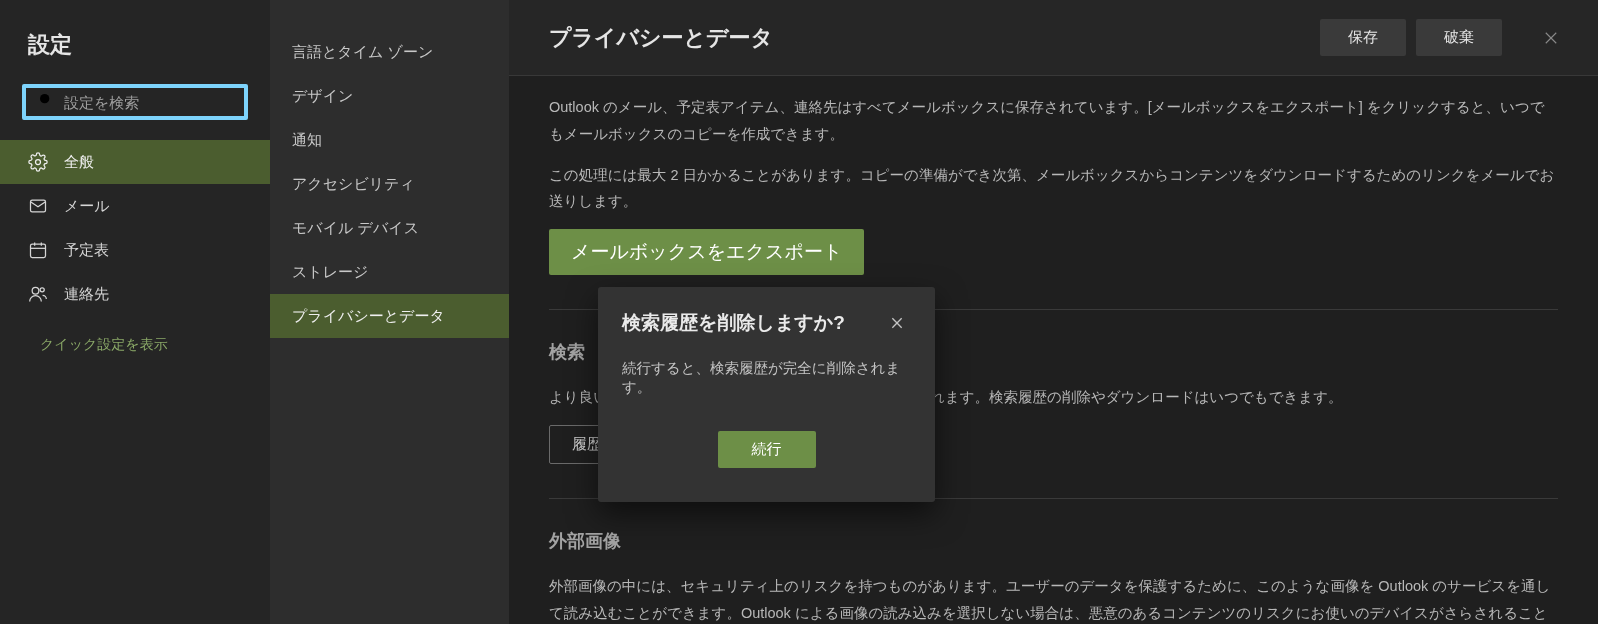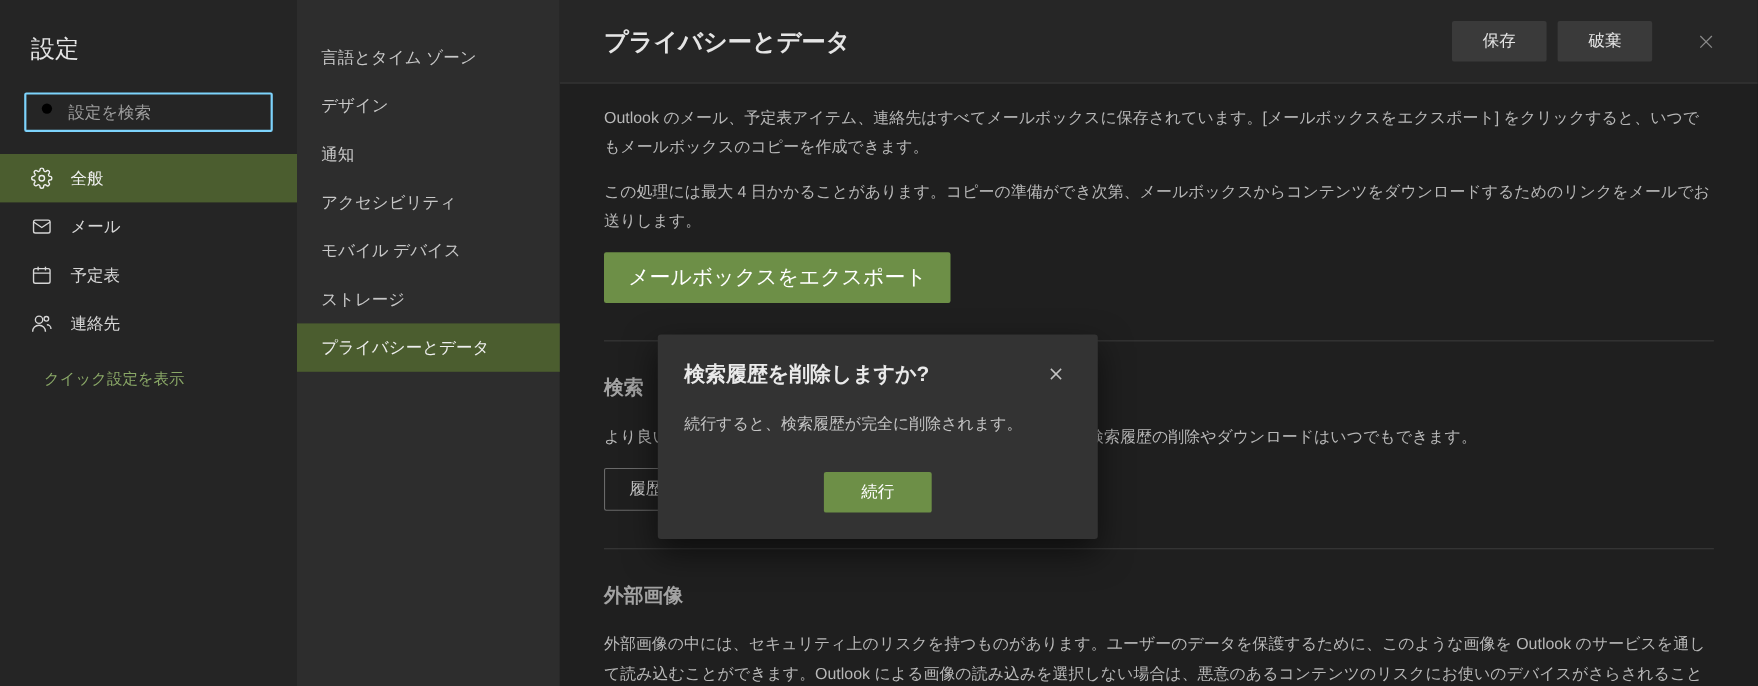--- a/index.html
+++ b/index.html
@@ -22,33 +22,33 @@
     
     .sidebar-primary {
       width: 270px;
       background: #252525;
       display: flex;
       flex-direction: column;
       padding-top: 20px;
     }
     .sidebar-title {
       font-size: 22px;
-      font-weight: 400;
+      font-weight: 700;
       color: #e5e5e5;
       padding: 10px 28px 24px;
     }
     .search-wrap {
       padding: 0 22px 20px;
     }
     .search-box {
       display: flex;
       align-items: center;
       gap: 10px;
       height: 36px;
-      border: 2px solid #7dd3fc;
+      border: 4px solid #7dd3fc;
       background: transparent;
       border-radius: 2px;
       padding: 0 12px;
     }
     .search-input {
       flex: 1;
       background: transparent;
       border: none;
       outline: none;
       color: #d0d0d0;
@@ -191,27 +191,27 @@
       font-size: 15px;
       padding: 9px 22px;
       cursor: pointer;
       border-radius: 2px;
       font-family: inherit;
     }
 
     
     .dialog {
       position: absolute;
-      top: 304px;
+      top: 287px;
       left: 598px;
-      width: 400px;
+      width: 337px;
       background: #333333;
       box-shadow: 0 12px 30px rgba(0,0,0,0.55);
       border-radius: 3px;
-      padding: 22px 24px 24px;
+      padding: 22px 24px 34px;
     }
     .dialog-header {
       display: flex;
       align-items: center;
       justify-content: space-between;
       margin-bottom: 22px;
     }
     .dialog-title {
       font-size: 19px;
       font-weight: 700;
@@ -353,21 +353,21 @@
         <svg width="18" height="18" viewBox="0 0 24 24" stroke="currentColor" fill="none" stroke-width="1.5">
             <line x1="5" y1="5" x2="19" y2="19"></line>
             <line x1="19" y1="5" x2="5" y2="19"></line>
           </svg>
       </span>
     </div>
 
     <div class="main-scroll">
       <div class="section">
         <p class="section-text">Outlook のメール、予定表アイテム、連絡先はすべてメールボックスに保存されています。[メールボックスをエクスポート] をクリックすると、いつでもメールボックスのコピーを作成できます。</p>
-        <p class="section-text">この処理には最大 4 日かかることがあります。コピーの準備ができ次第、メールボックスからコンテンツをダウンロードするためのリンクをメールでお送りします。</p>
+        <p class="section-text">この処理には最大 2 日かかることがあります。コピーの準備ができ次第、メールボックスからコンテンツをダウンロードするためのリンクをメールでお送りします。</p>
         <button class="btn-primary">メールボックスをエクスポート</button>
       </div>
 
       <hr class="section-divider">
 
       <div class="section">
         <h3 class="section-heading">検索</h3>
         <p class="section-text">より良い候補を表示するために、過去の検索条件が使用されます。検索履歴の削除やダウンロードはいつでもできます。</p>
         <button class="btn-secondary">履歴を削除</button>
       </div>

